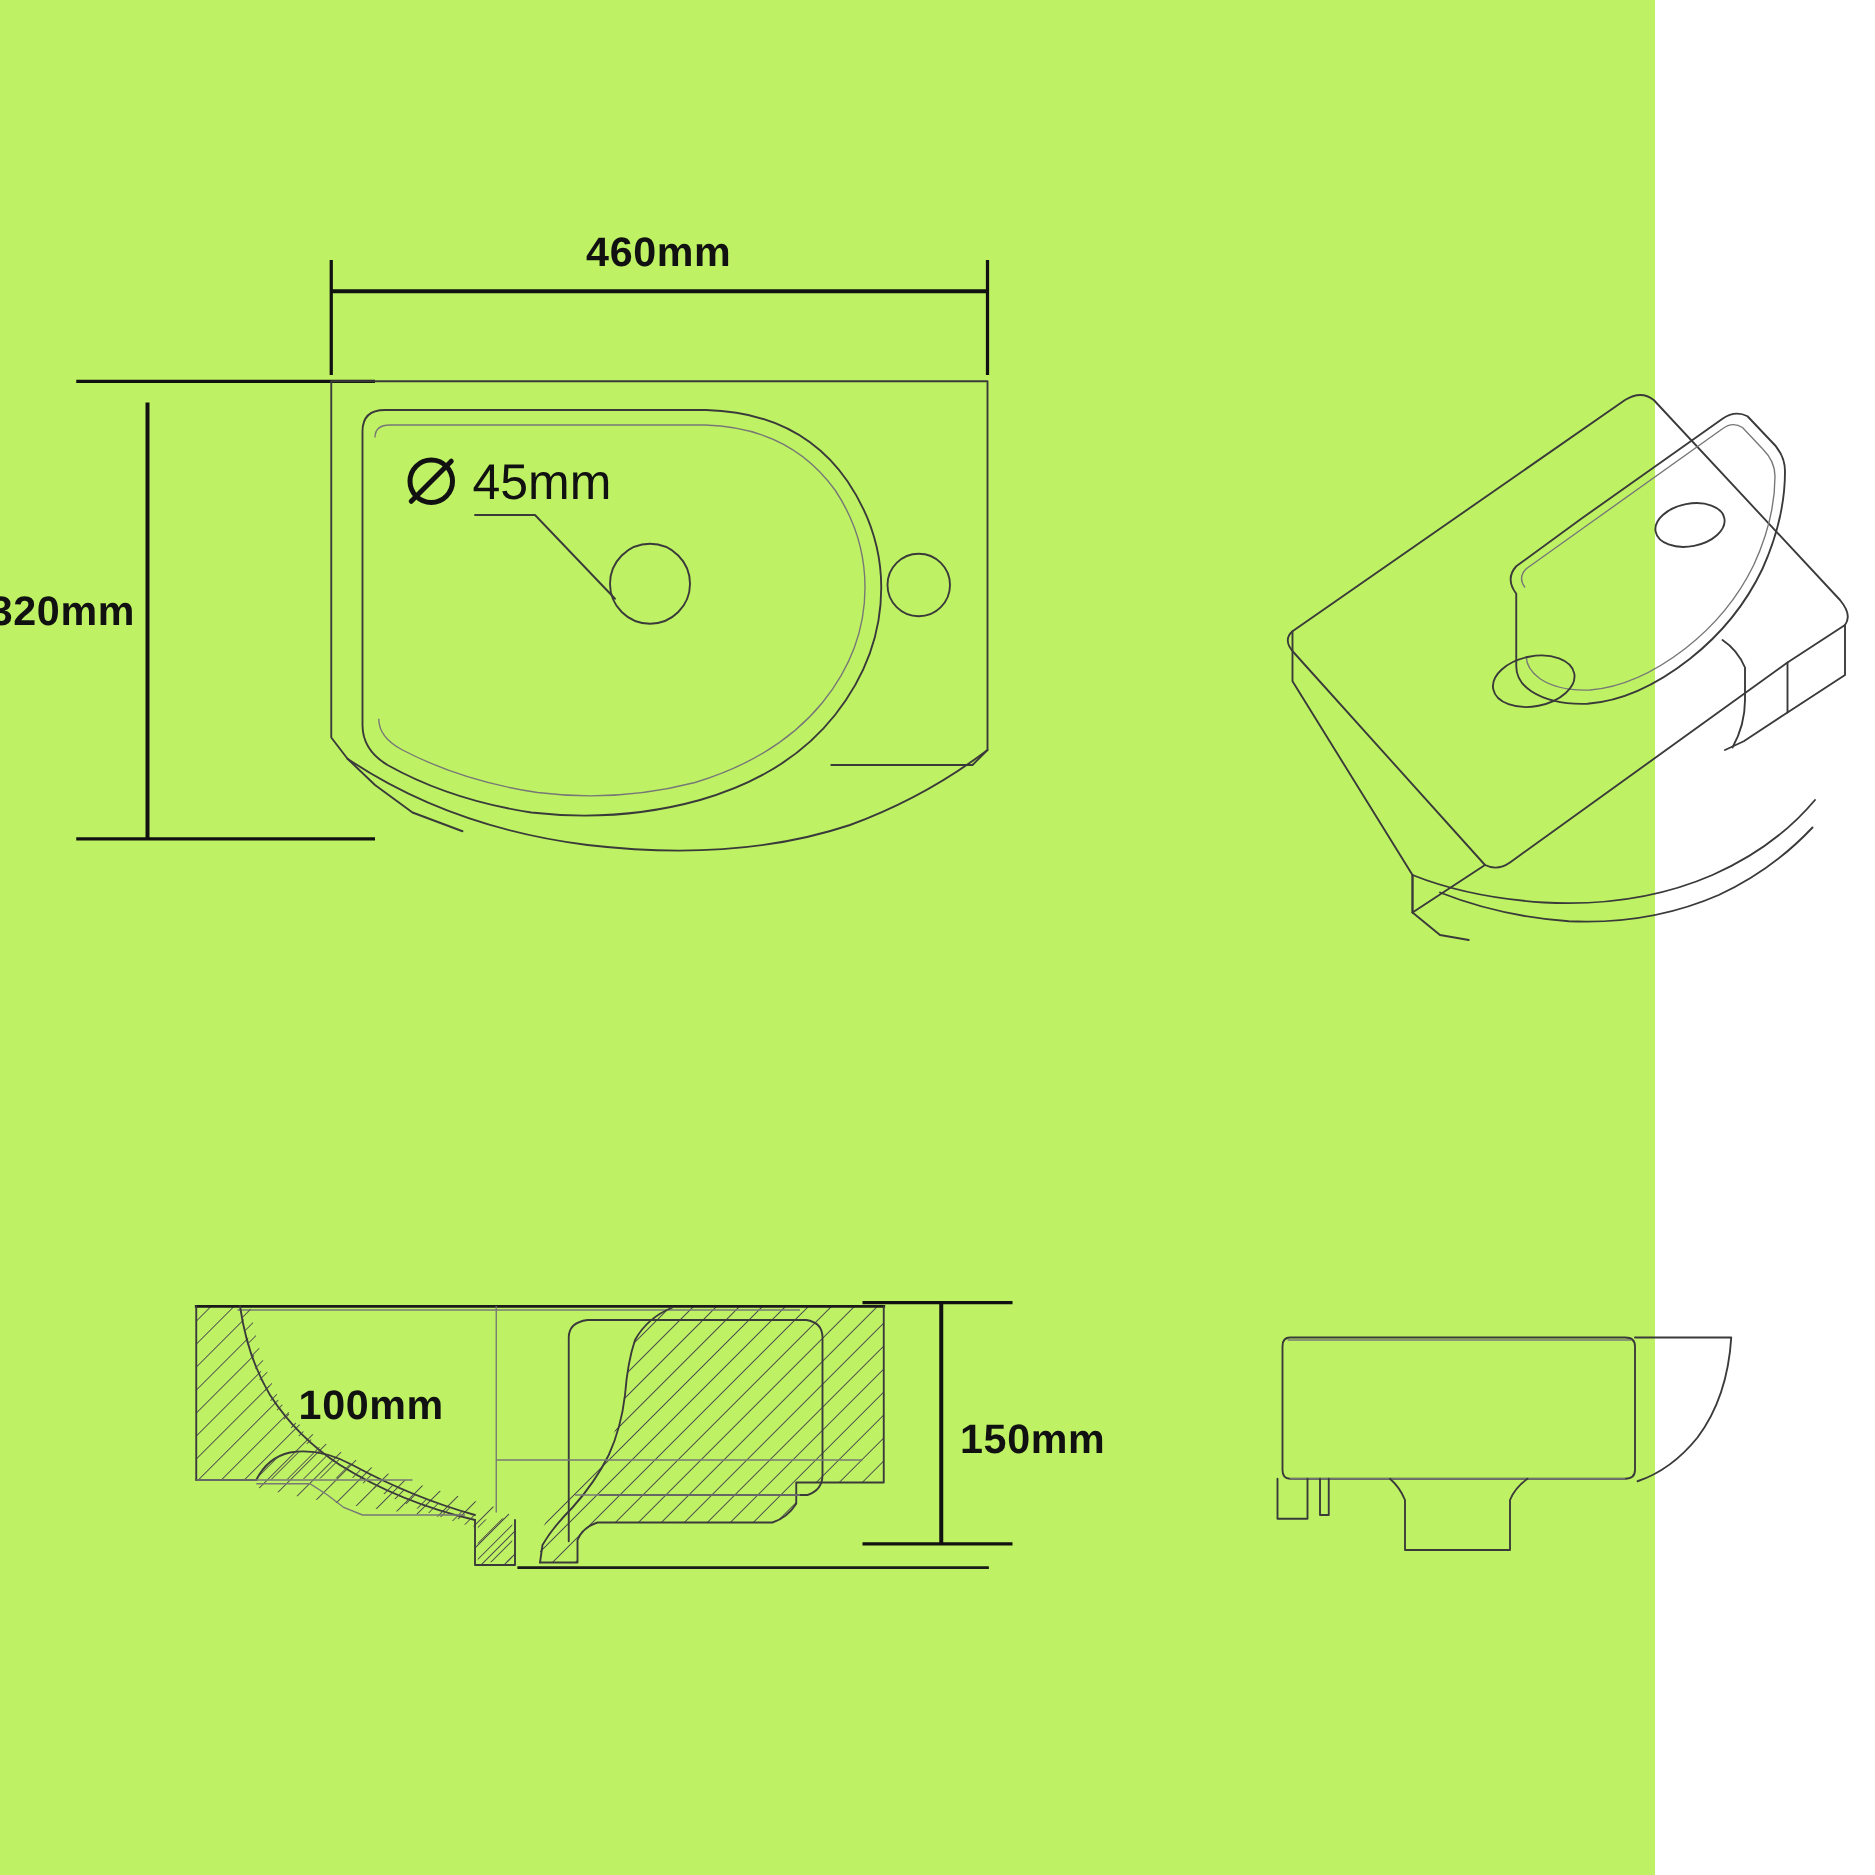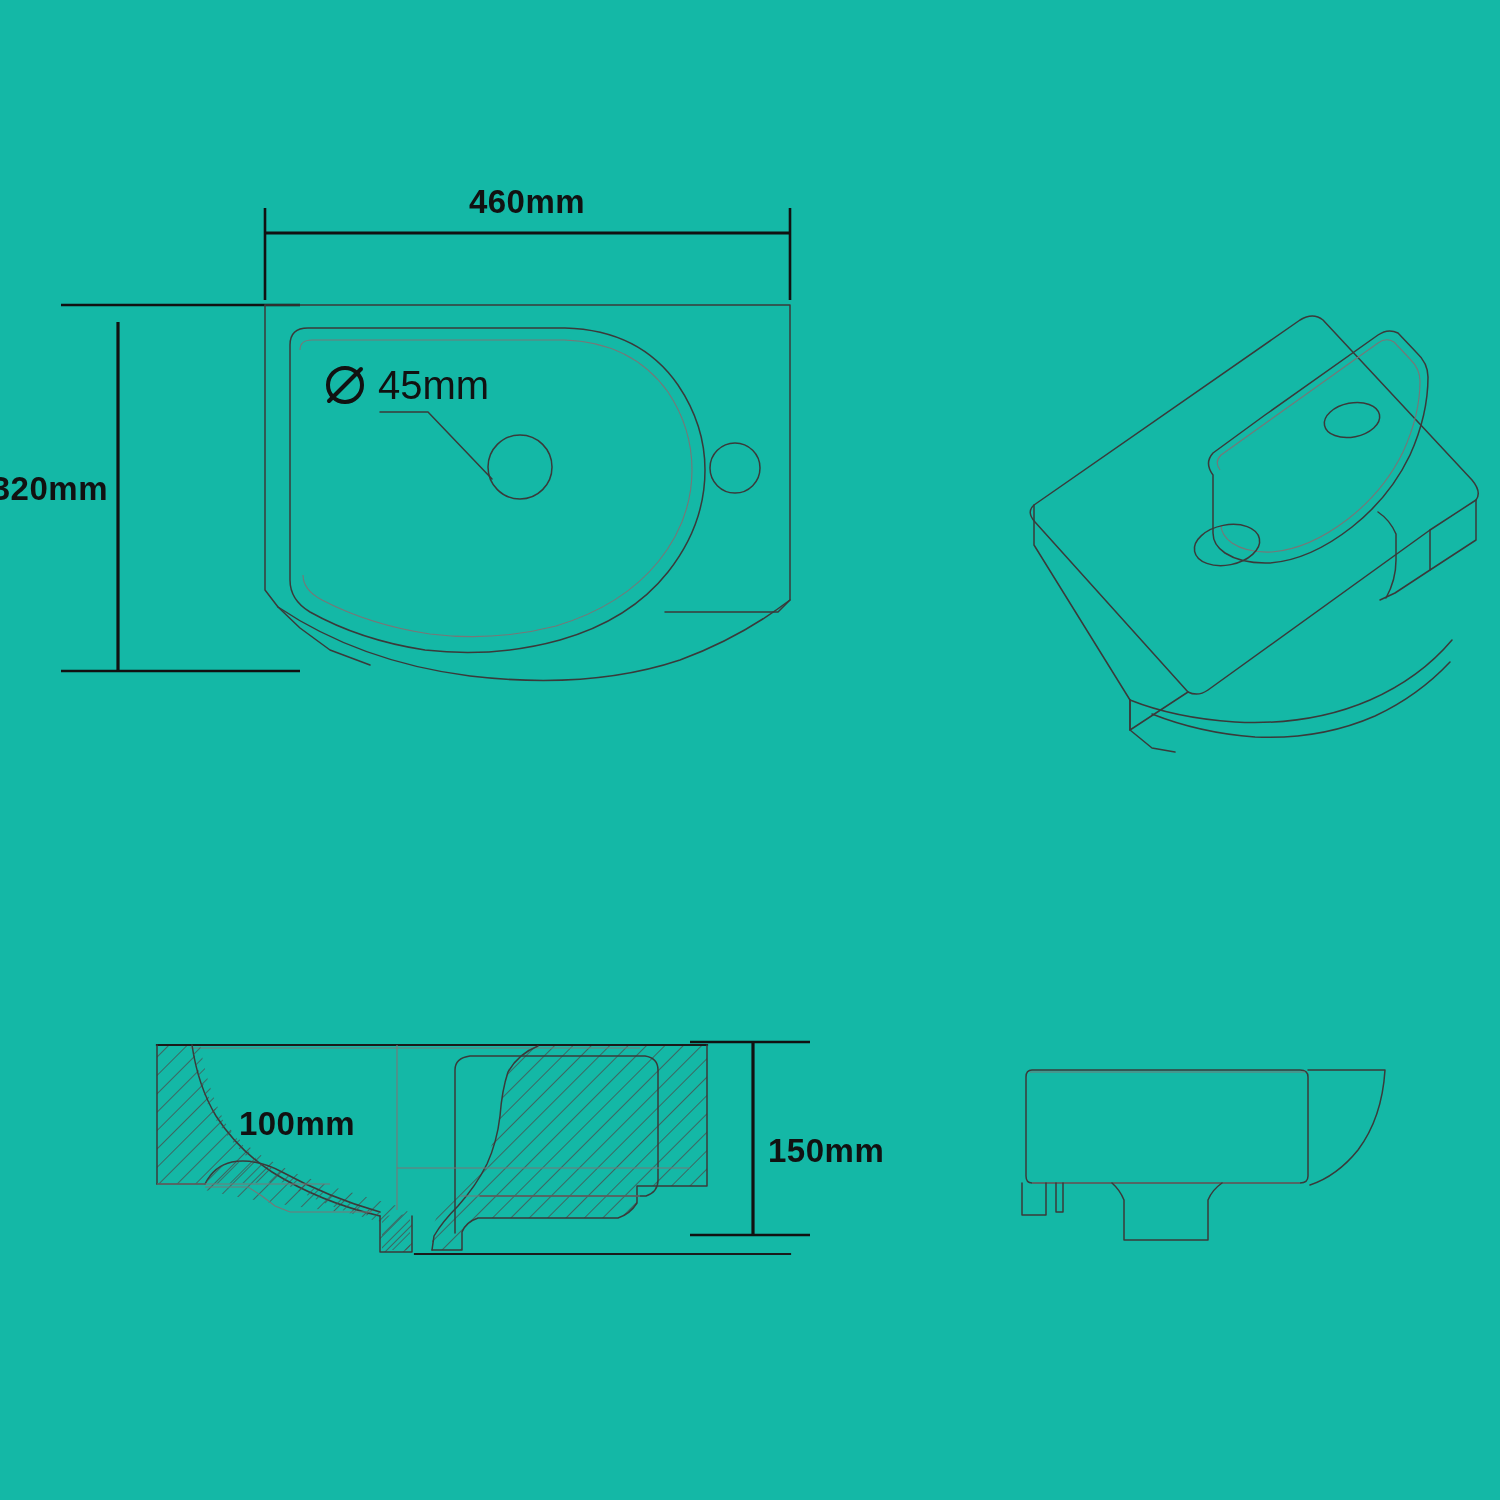--- a/index.html
+++ b/index.html
@@ -9,24 +9,24 @@
     background: #ffffff;
   }
   body {
     width: 1500px;
     height: 1500px;
     font-family: "Liberation Sans", sans-serif;
     overflow: hidden;
     position: relative;
   }
   #drawing-root {
-    width: 1500px;
+    width: 1324px;
     height: 1500px;
     position: relative;
-    background: #14b8a6;
+    background: #bef264;
   }
   svg.sheet {
     display: block;
     width: 1500px;
     height: 1500px;
   }
   .ln {
     fill: none;
     stroke: #1a1a1a;
     stroke-width: 2.2;

